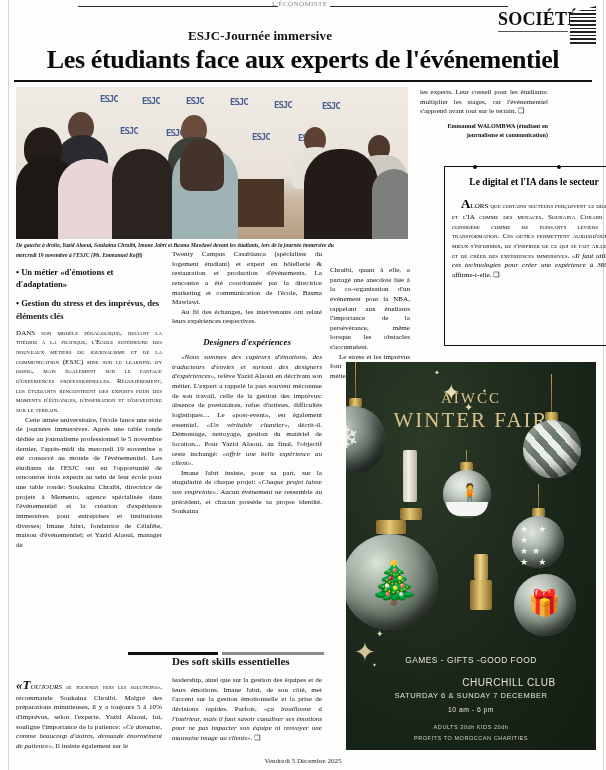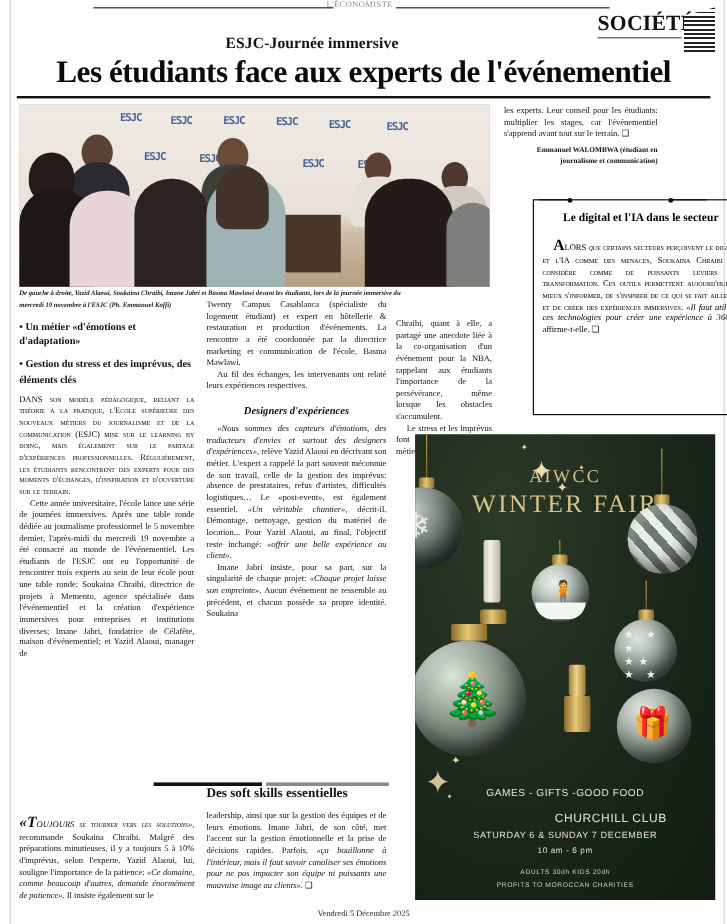--- a/index.html
+++ b/index.html
@@ -339,21 +339,21 @@
   <div class="sub-title" style="left:172px;top:655px;width:150px;text-align:left;font-size:11px;">Des soft skills essentielles</div>
 
   <div class="col" style="left:16px;top:676px;width:146px;">
     <p class="noind">
       <span class="dc" style="font-size:13px;font-weight:bold;font-style:italic;">«<span>T</span></span><em class="sc">OUJOURS se tourner vers les solutions»</em><span>, recommande Soukaina Chraibi. Malgré des préparations minutieuses, il y a toujours 5 à 10% d'imprévus, selon l'experte. Yazid Alaoui, lui, souligne l'importance de la patience: </span><em>«Ce domaine, comme beaucoup d'autres, demande énormément de patience»</em><span>. Il insiste également sur le</span>
     </p>
   </div>
 
   <div class="col" style="left:172px;top:676px;width:150px;">
     <p class="noind">
-      <span>leadership, ainsi que sur la gestion des équipes et de leurs émotions. Imane Jabri, de son côté, met l'accent sur la gestion émotionnelle et la prise de décisions rapides. Parfois, </span><em>«ça bouillonne à l'intérieur, mais il faut savoir canaliser ses émotions pour ne pas impacter son équipe ni puissants une mauvaise image au clients»</em><span>. ❑</span>
+      <span>leadership, ainsi que sur la gestion des équipes et de leurs émotions. Imane Jabri, de son côté, met l'accent sur la gestion émotionnelle et la prise de décisions rapides. Parfois, </span><em>«ça bouillonne à l'intérieur, mais il faut savoir canaliser ses émotions pour ne pas impacter son équipe ni renvoyer une mauvaise image au clients»</em><span>. ❑</span>
     </p>
   </div>
 
   <div class="ad">
     <div class="bg"></div>
 
     <div class="spark" style="left:96px;top:20px;font-size:22px;">✦</div>
     <div class="spark" style="left:118px;top:40px;font-size:11px;">✦</div>
     <div class="spark" style="left:88px;top:8px;font-size:7px;">✦</div>
     <div class="spark" style="left:136px;top:26px;font-size:6px;">✦</div>

